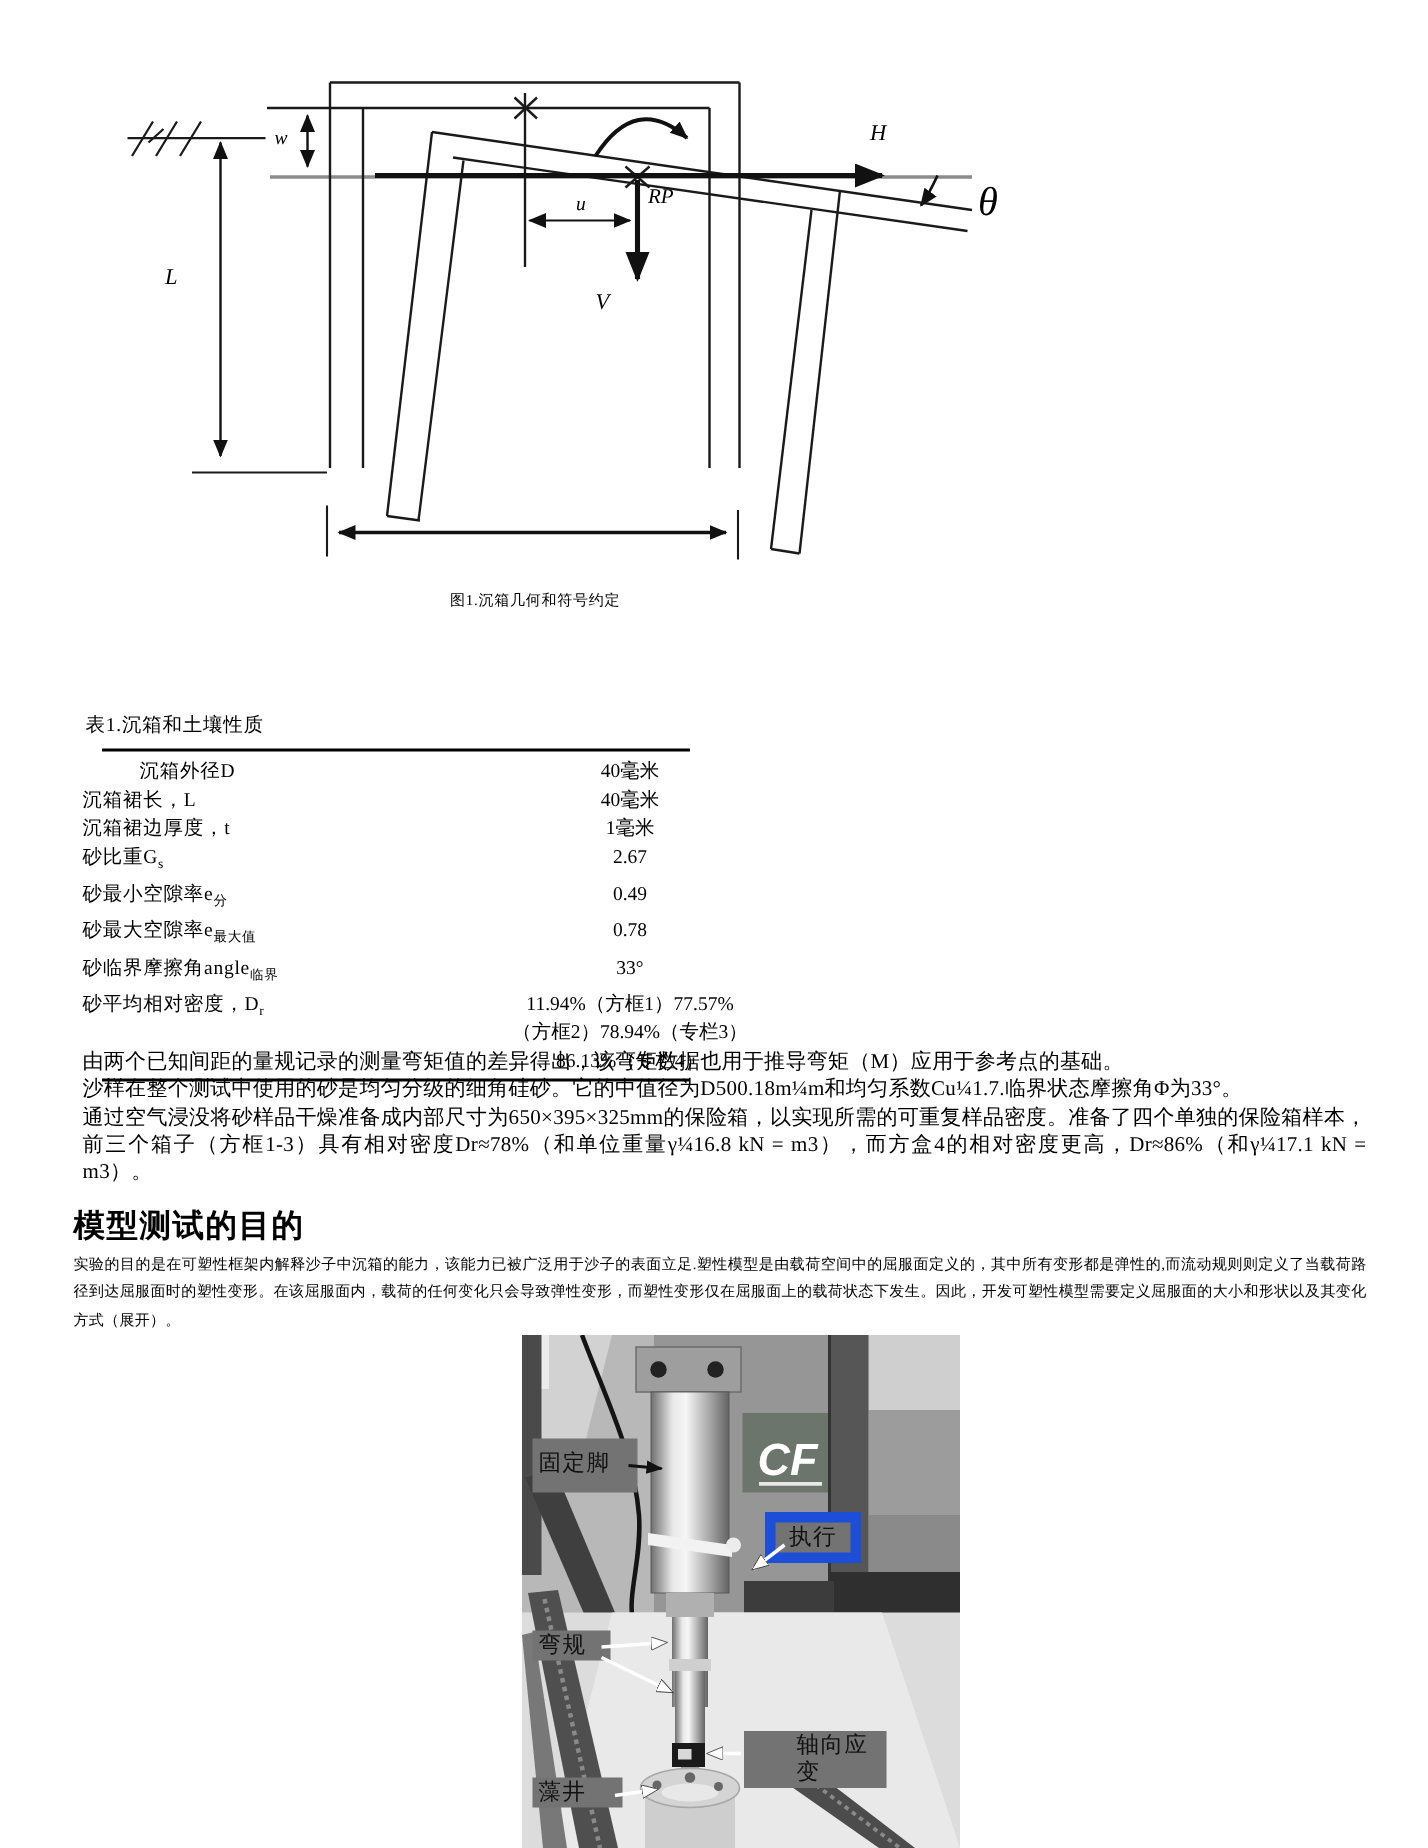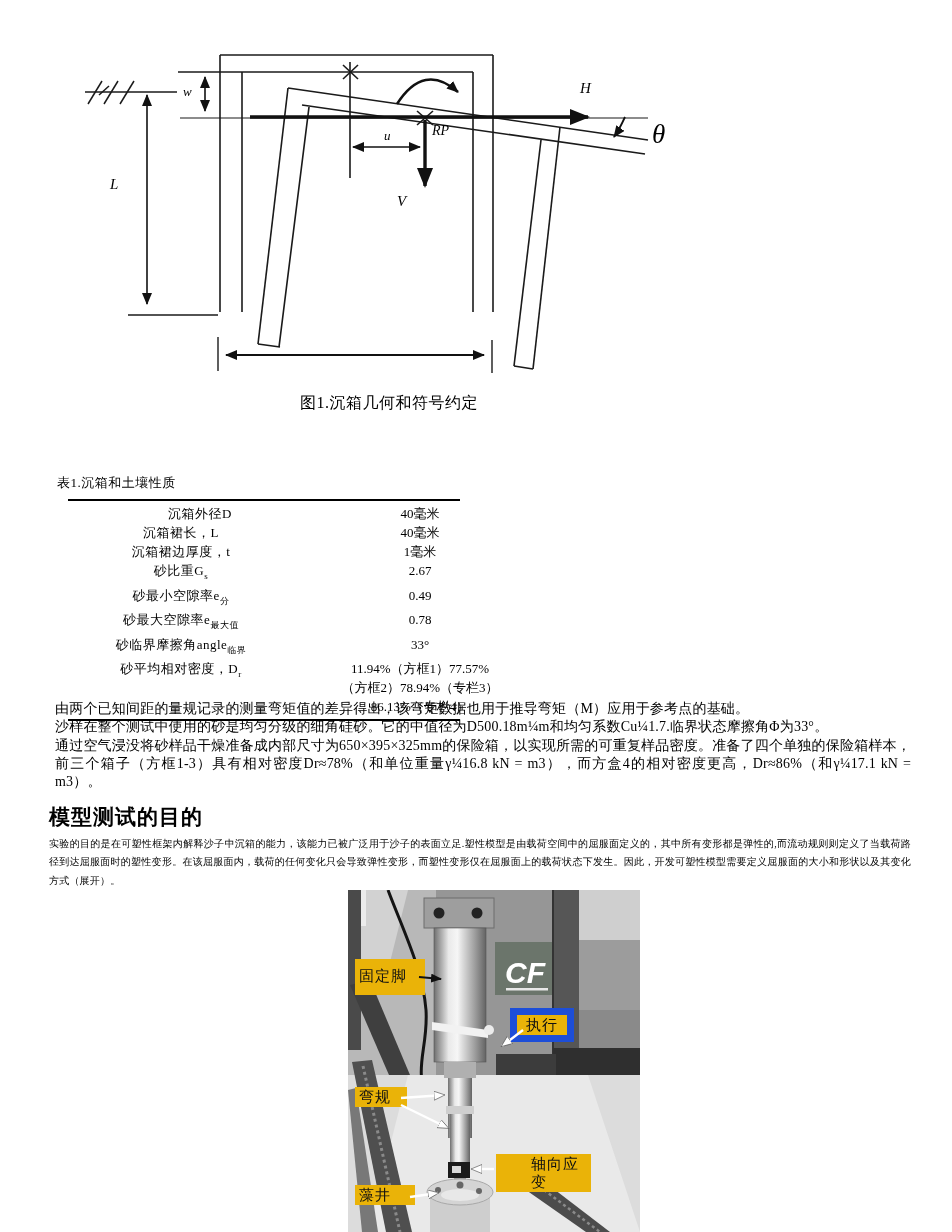--- a/index.html
+++ b/index.html
@@ -1,44 +1,44 @@
 <!DOCTYPE html>
 <html><head>
 <meta charset="utf-8">
 <style>
   html,body{margin:0;padding:0;background:#fff;}
   #page{position:relative;width:952px;height:1232px;background:#ffffff;overflow:hidden;
         font-family:"Liberation Serif","DejaVu Serif",serif;color:#000;}
   
   #fig1{position:absolute;left:0;top:0;width:952px;height:420px;}
   #fig1 svg{display:block;}
-  .figcap{position:absolute;left:300px;top:393px;font-size:16px;letter-spacing:.5px;}
+  .figcap{position:absolute;left:300px;top:393px;font-size:10px;letter-spacing:.5px;}
   
   #tbl{position:absolute;left:55px;top:474px;width:480px;font-size:13px;}
   #tbl .ttitle{font-size:13px;margin:0 0 7px 2px;letter-spacing:.5px;}
   #tbl .rule{border:none;border-top:2px solid #000;margin:0 10px 3px 13px;width:392px;}
   #tbl .rule.bot{margin-top:3px;}
   .trow{display:flex;line-height:19px;}
-  .trow .tlabel{width:252px;letter-spacing:.5px;text-align:center;}
+  .trow .tlabel{width:252px;letter-spacing:.5px;}
   .trow.indent .tlabel{padding-left:38px;width:214px;}
   .trow .tvalue{width:226px;text-align:center;}
   .tlabel sub{font-size:9px;}
   
   #paras{position:absolute;left:55px;top:700px;width:856px;font-size:14px;line-height:18.3px;
          text-align:justify;letter-spacing:.2px;}
   #paras p{margin:0;}
   #sect{position:absolute;left:49px;top:803px;width:862px;}
   #sect h2{margin:0 0 4px 0;font-family:"Liberation Sans","DejaVu Sans",sans-serif;
            font-size:21px;font-weight:bold;letter-spacing:1px;}
   #sect p{margin:0;font-size:10px;line-height:18.3px;text-align:justify;letter-spacing:.2px;}
   
   #photo{position:absolute;left:348px;top:890px;width:292px;height:342px;overflow:hidden;}
   #photo svg{position:absolute;left:0;top:0;}
   #photo .overlay{pointer-events:none;}
-  .plabel{position:absolute;background:#eab308;color:#111;font-size:15px;line-height:18px;
+  .plabel{position:absolute;background:#737373;color:#111;font-size:15px;line-height:18px;
           padding:1px 4px;letter-spacing:1px;z-index:2;}
   .lbl-fixleg{left:7px;top:69px;width:62px;height:34px;line-height:32px;}
   .lbl-actuator{left:162px;top:118px;width:42px;border:7px solid #1d4ed8;text-align:center;}
   .lbl-bend{left:7px;top:197px;width:44px;}
   .lbl-axial{left:148px;top:264px;width:56px;padding-left:35px;}
   .lbl-caisson{left:7px;top:295px;width:52px;}
 </style>
 </head>
 <body>
 

